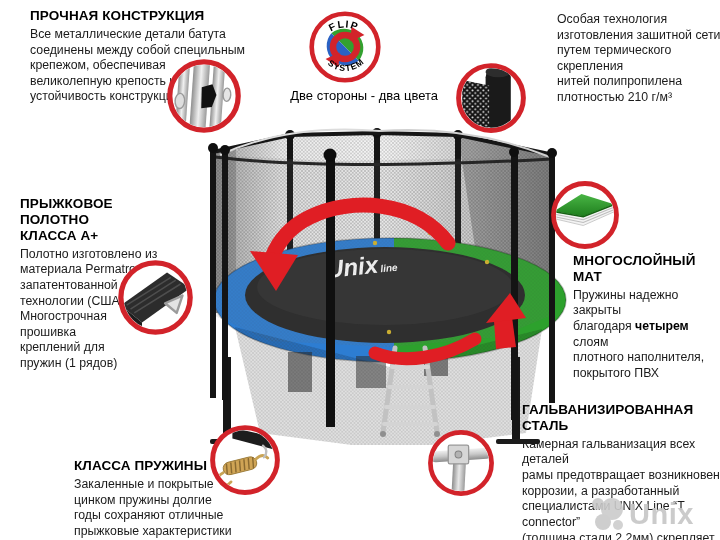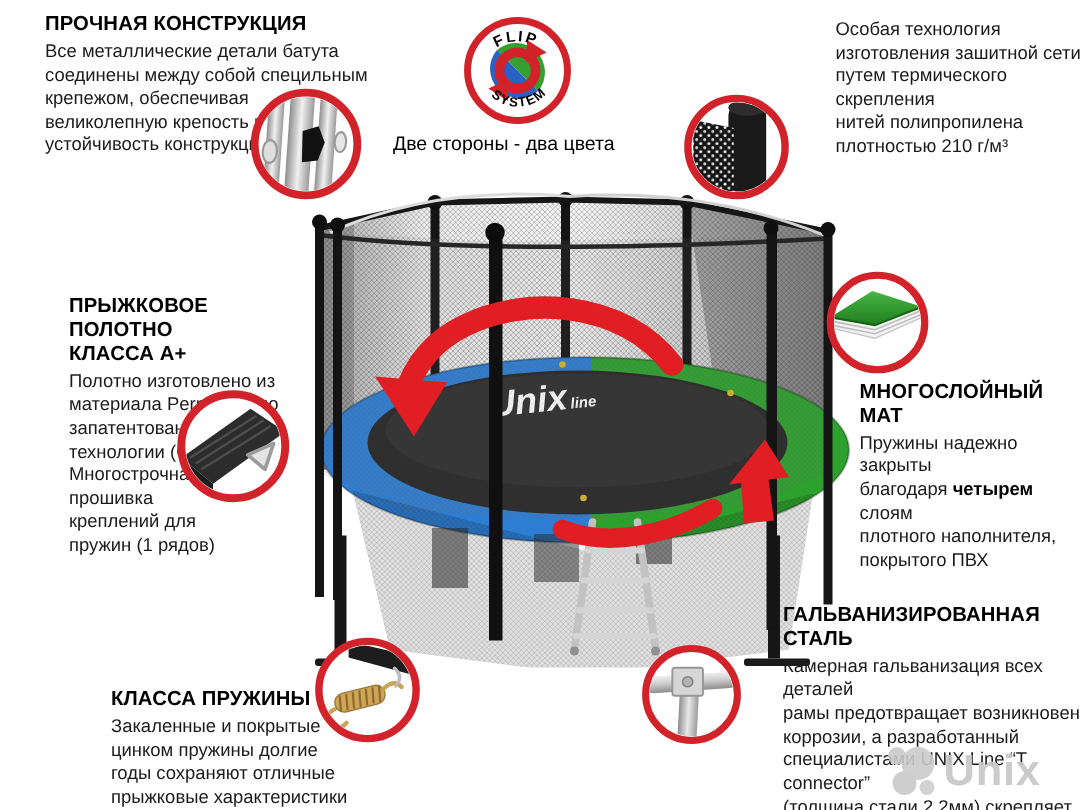--- a/index.html
+++ b/index.html
@@ -11,21 +11,21 @@
   .callout h3{
     margin:0 0 3px 0;font-size:13.5px;font-weight:bold;color:#000;
     line-height:1.18;white-space:pre-line;letter-spacing:.1px;
   }
   .callout p{
     margin:0;font-size:12.3px;color:#1b1b1b;line-height:1.27;white-space:pre-line;
   }
   .callout p b{font-weight:bold;color:#000;}
   .icon-badge{position:absolute;}
   .flip-caption{
-    position:absolute;left:262px;top:88px;width:176px;text-align:left;
+    position:absolute;left:262px;top:88px;width:176px;text-align:right;
     font-size:13px;color:#000;
   }
   .watermark{
     position:absolute;left:591px;top:496px;display:flex;align-items:center;gap:4px;
     opacity:.9;
   }
   .watermark .wm-text{
     font-size:29px;color:#c6c6c6;font-weight:bold;letter-spacing:.5px;
     font-family:"Liberation Sans", sans-serif;
   }
@@ -45,21 +45,21 @@
   </section>
 
   <section class="callout" style="left:540px;top:12px;width:180px">
     <p>Особая технология
 изготовления зашитной сети
 путем термического скрепления
 нитей полипропилена
 плотностью 210 г/м³</p>
   </section>
 
-  <section class="callout" style="left:29px;top:196px;width:150px">
+  <section class="callout" style="left:3px;top:196px;width:150px">
     <h3>ПРЫЖКОВОЕ ПОЛОТНО
 КЛАССА А+</h3>
     <p>Полотно изготовлено из
 материала Permatron по
 запатентованной
 технологии (США).
 Многострочная
 прошивка
 креплений для
 пружин (1 рядов)</p>

